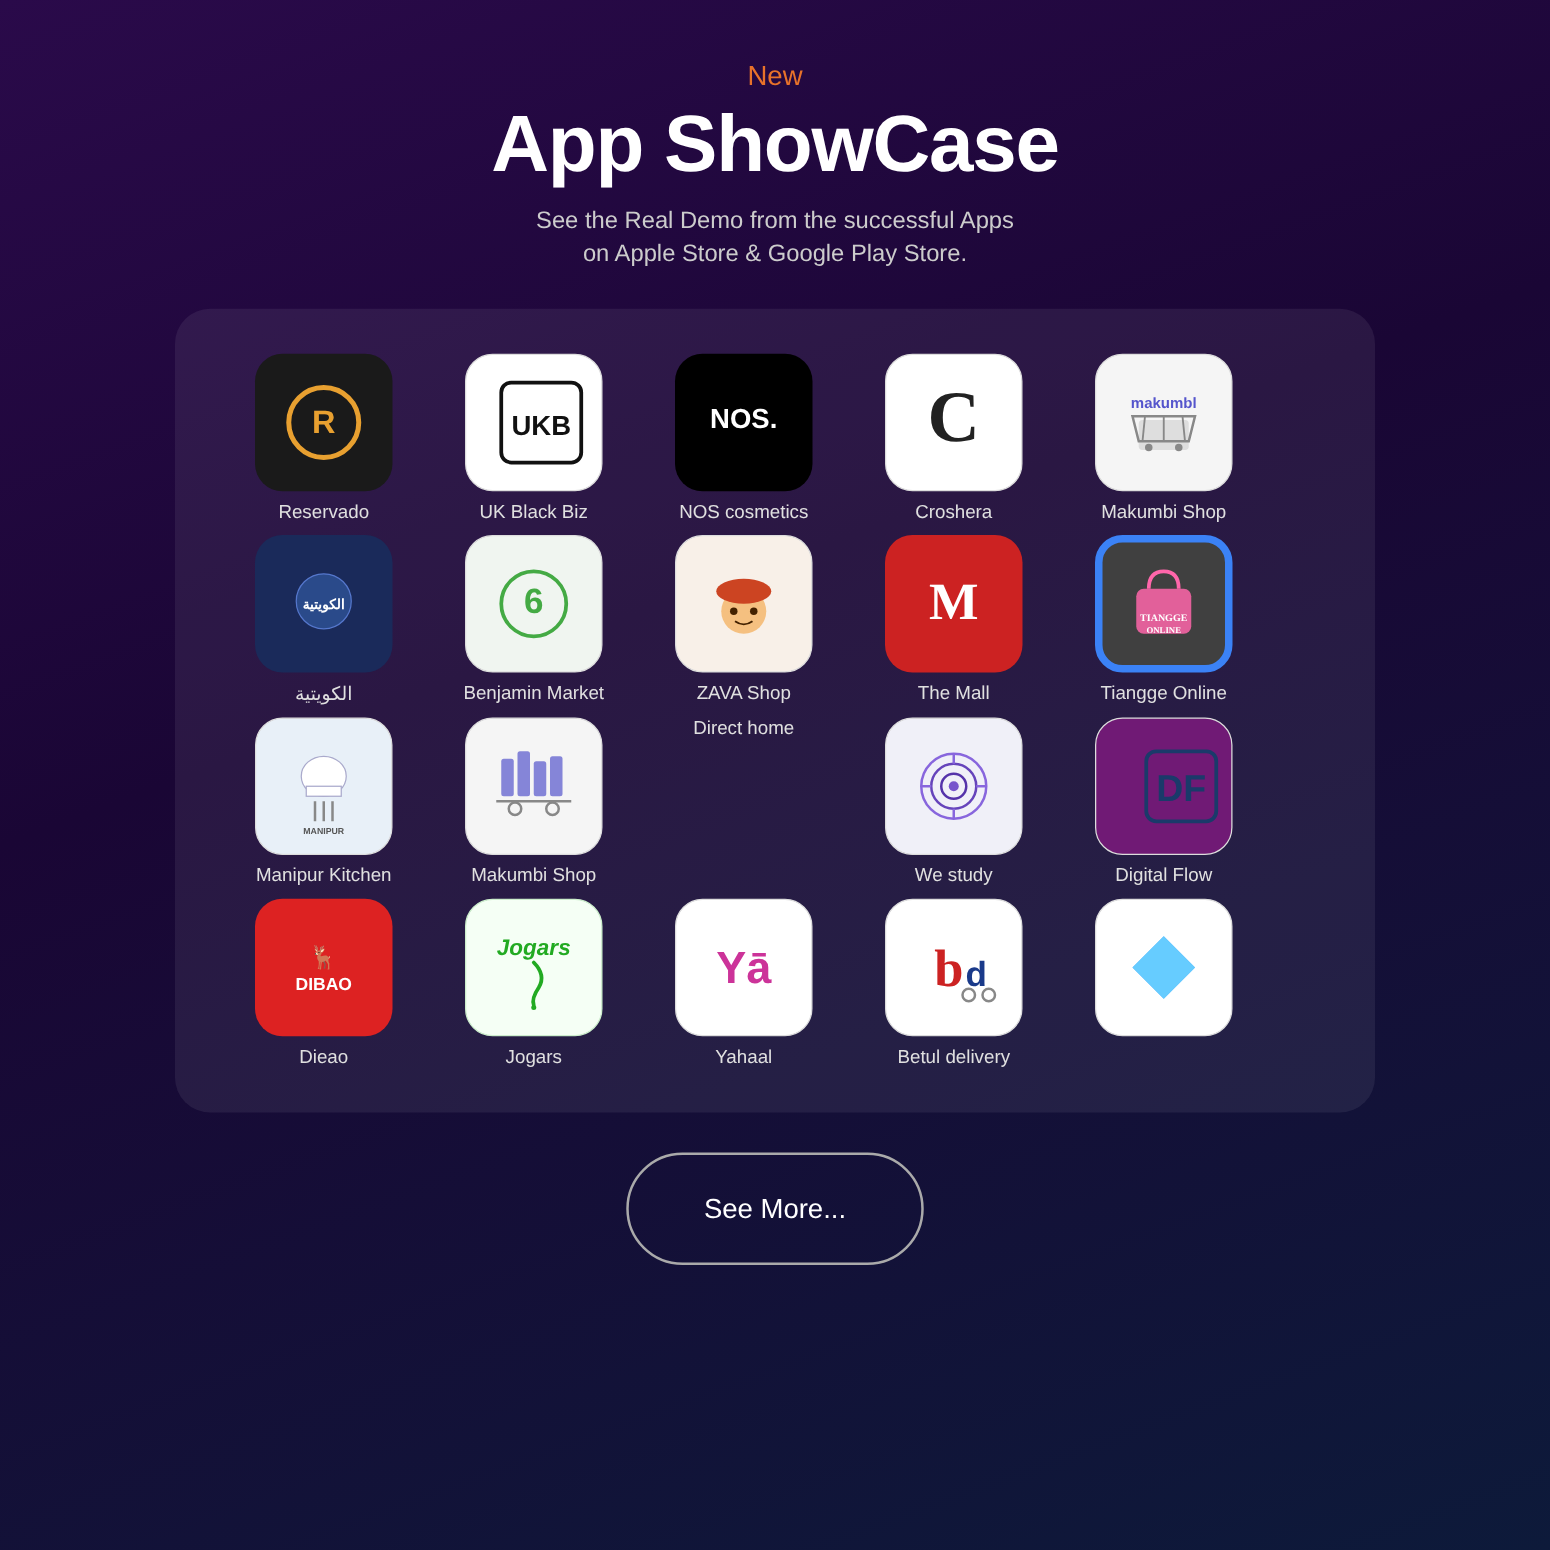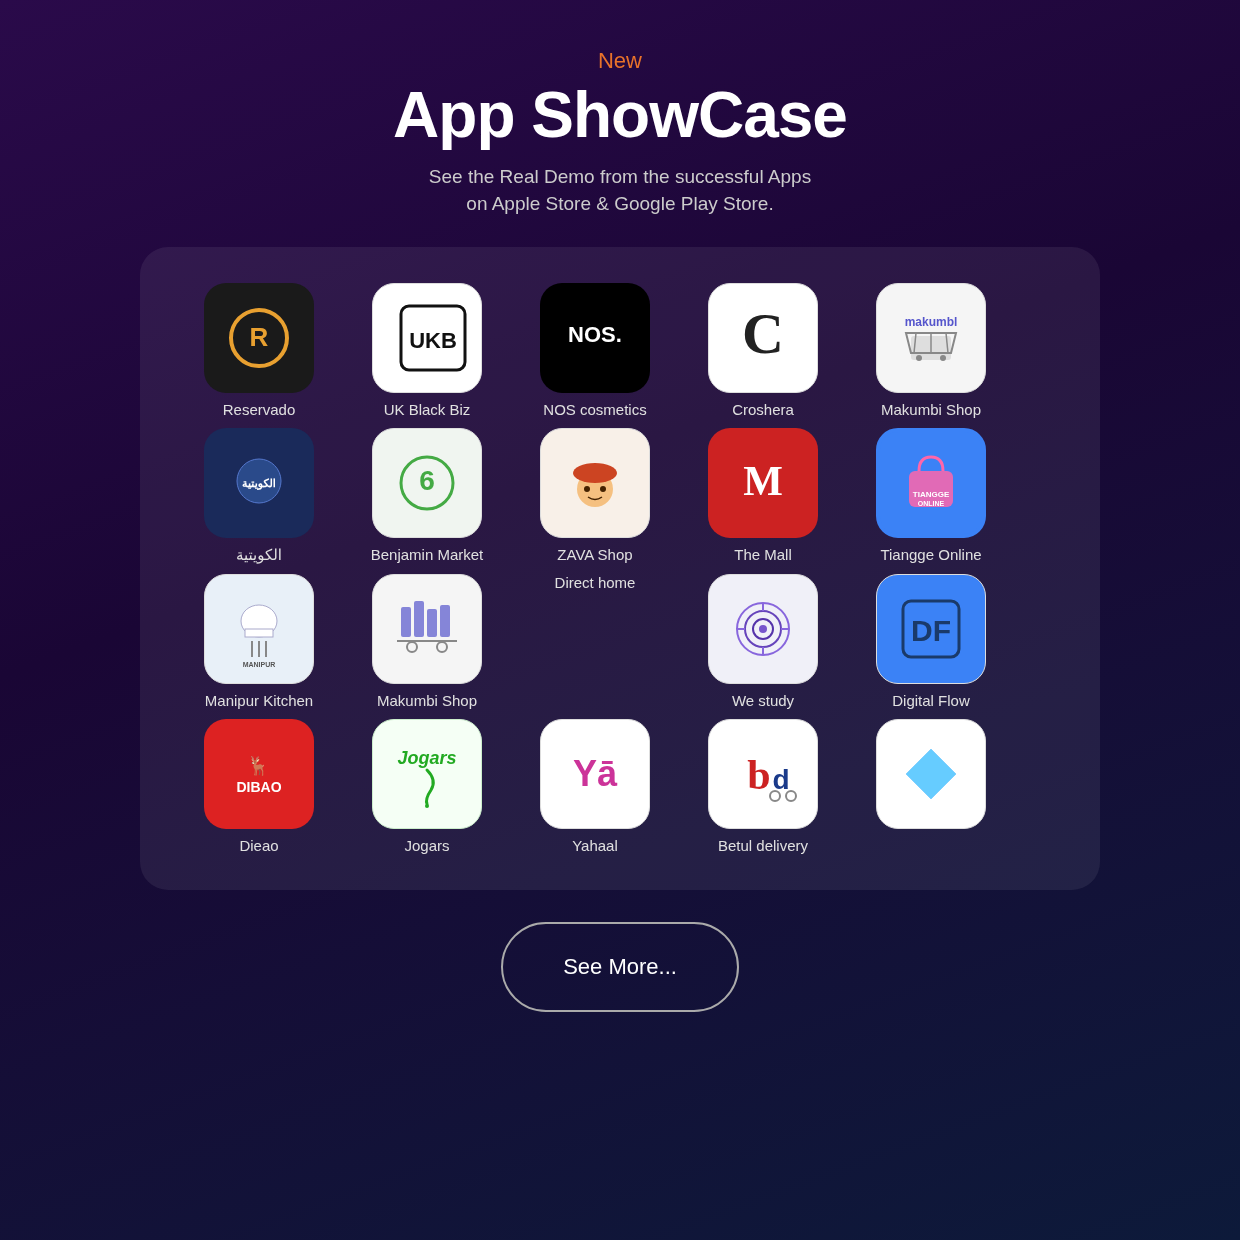--- a/index.html
+++ b/index.html
@@ -93,26 +93,26 @@
     
     .icon-reservado { background: #1a1a1a; }
     .icon-ukb { background: #ffffff; border: 1px solid #ddd; padding-left: 12px; }
     .icon-nos { background: #000000; }
     .icon-croshera { background: #ffffff; border: 1px solid #ddd; }
     .icon-makumbi1 { background: #f5f5f5; border: 1px solid #ddd; }
     .icon-kuwait { background: #1a2a5a; }
     .icon-benjamin { background: #f0f5f0; border: 1px solid #ddd; }
     .icon-zava { background: #f8f0e8; border: 1px solid #ddd; }
     .icon-themall { background: #cc2222; }
-    .icon-tiangge { background: #3b82f6; border: 4px solid #3b82f6; }
+    .icon-tiangge { background: #404040; border: 6px solid #3b82f6; font-family: Liberation Serif, serif; }
     .icon-manipur { background: #e8f0f8; border: 1px solid #ddd; }
     .icon-makumbi2 { background: #f5f5f5; border: 1px solid #ddd; }
     .icon-direct { background: #e8720a; }
     .icon-westudy { background: #f0f0f8; border: 1px solid #ddd; }
-    .icon-digitalflow { background: #3b82f6; border: 1px solid #ddd; }
+    .icon-digitalflow { background: #701a75; border: 1px solid #ddd; justify-content: flex-end; }
     .icon-dieao { background: #dd2222; }
     .icon-jogars { background: #f5fff5; border: 1px solid #cec; }
     .icon-yahaal { background: #ffffff; border: 1px solid #ddd; }
     .icon-betul { background: #ffffff; border: 1px solid #ddd; }
     .icon-unknown { background: #ffffff; border: 1px solid #ddd; }
 
     
     .icon-svg { width: 80px; height: 80px; }
   </style>
 </head>

